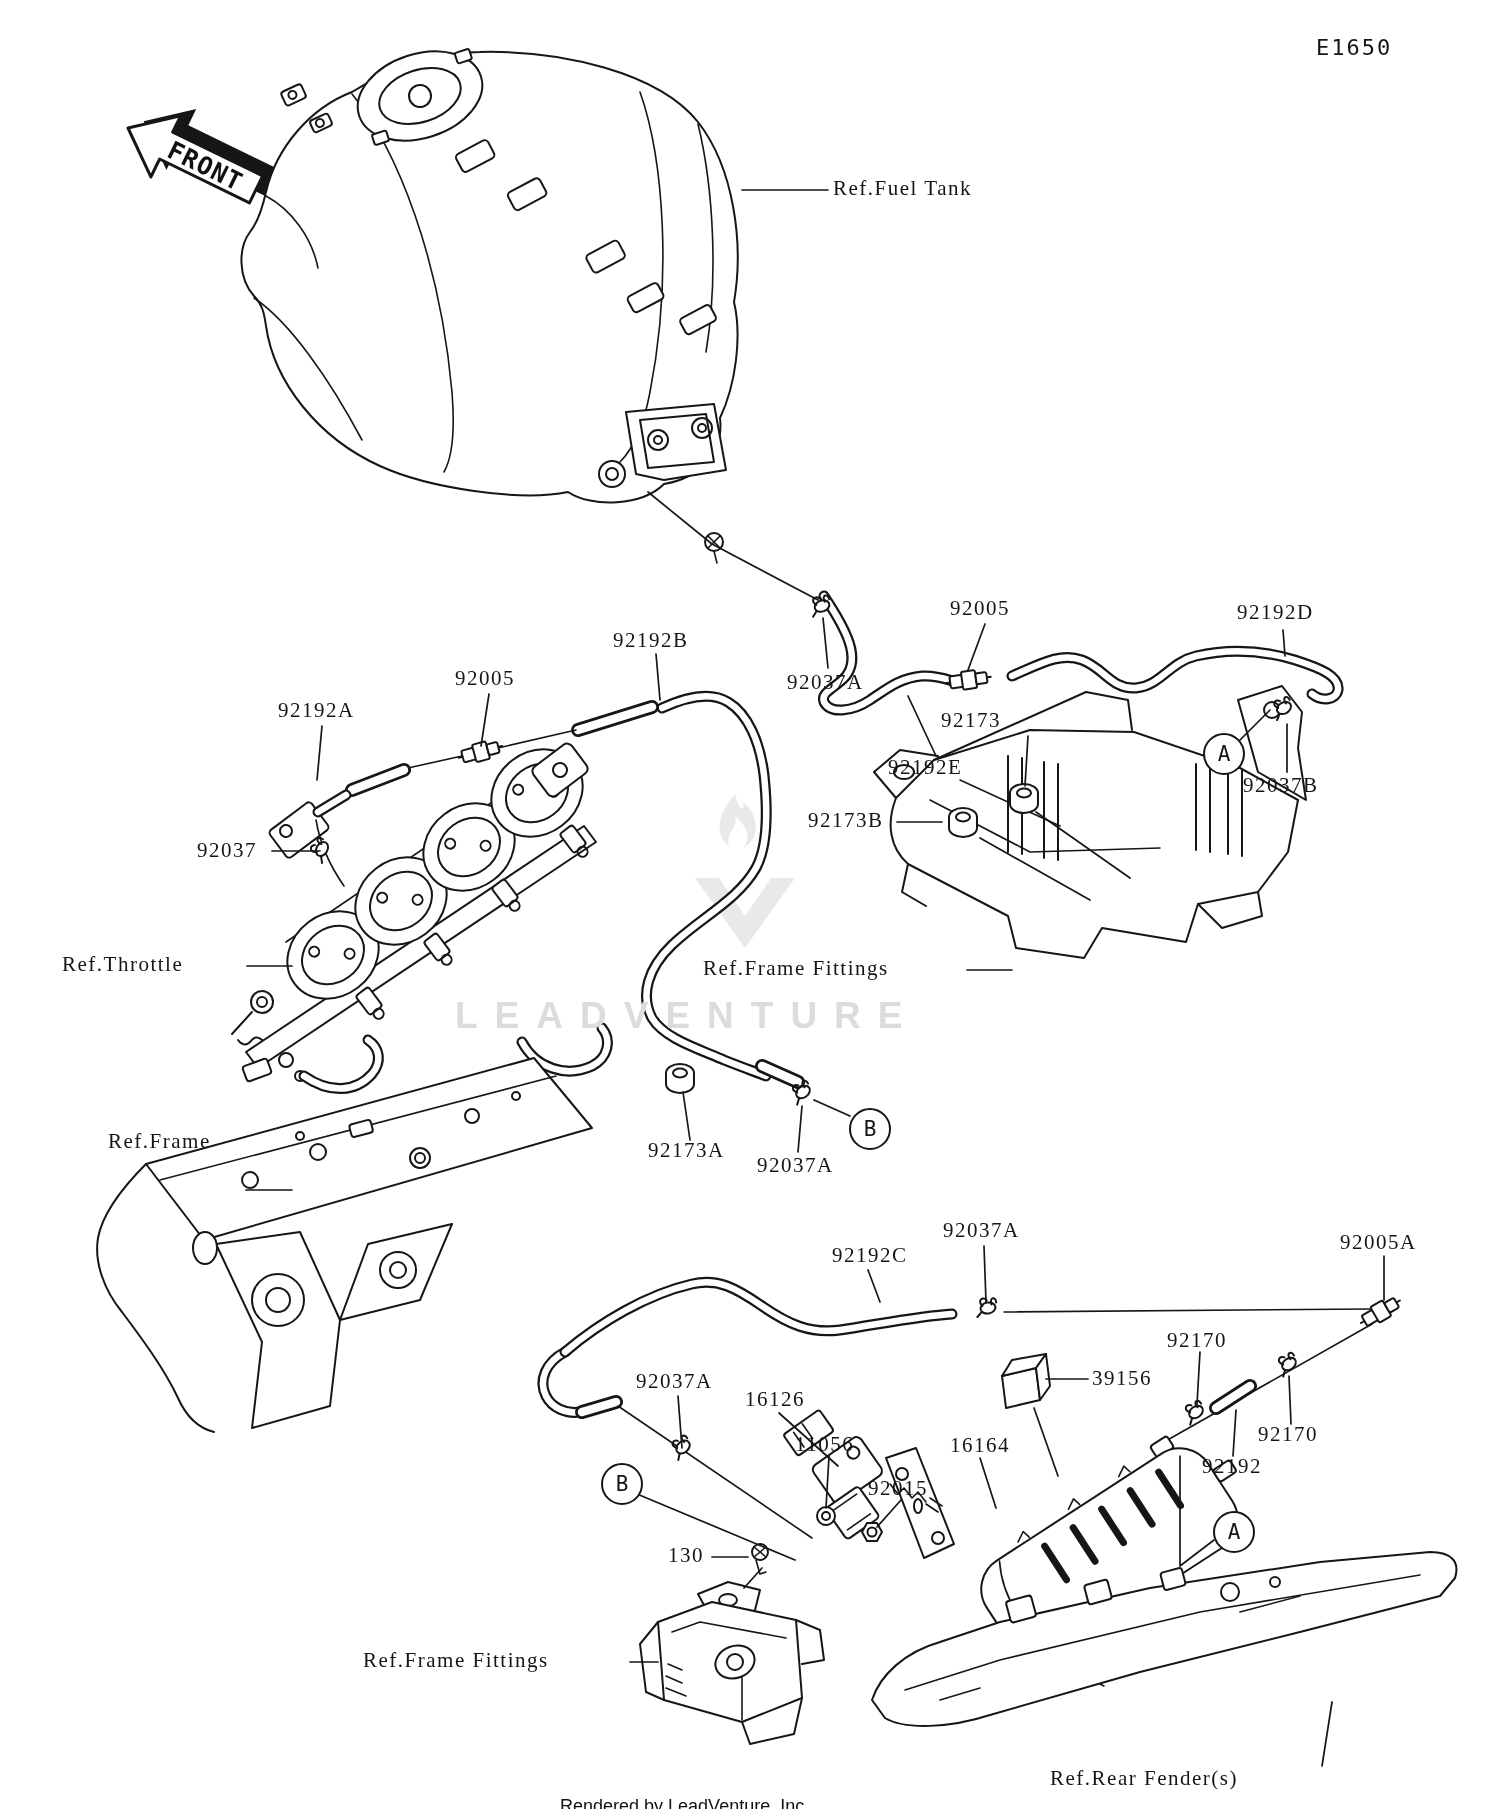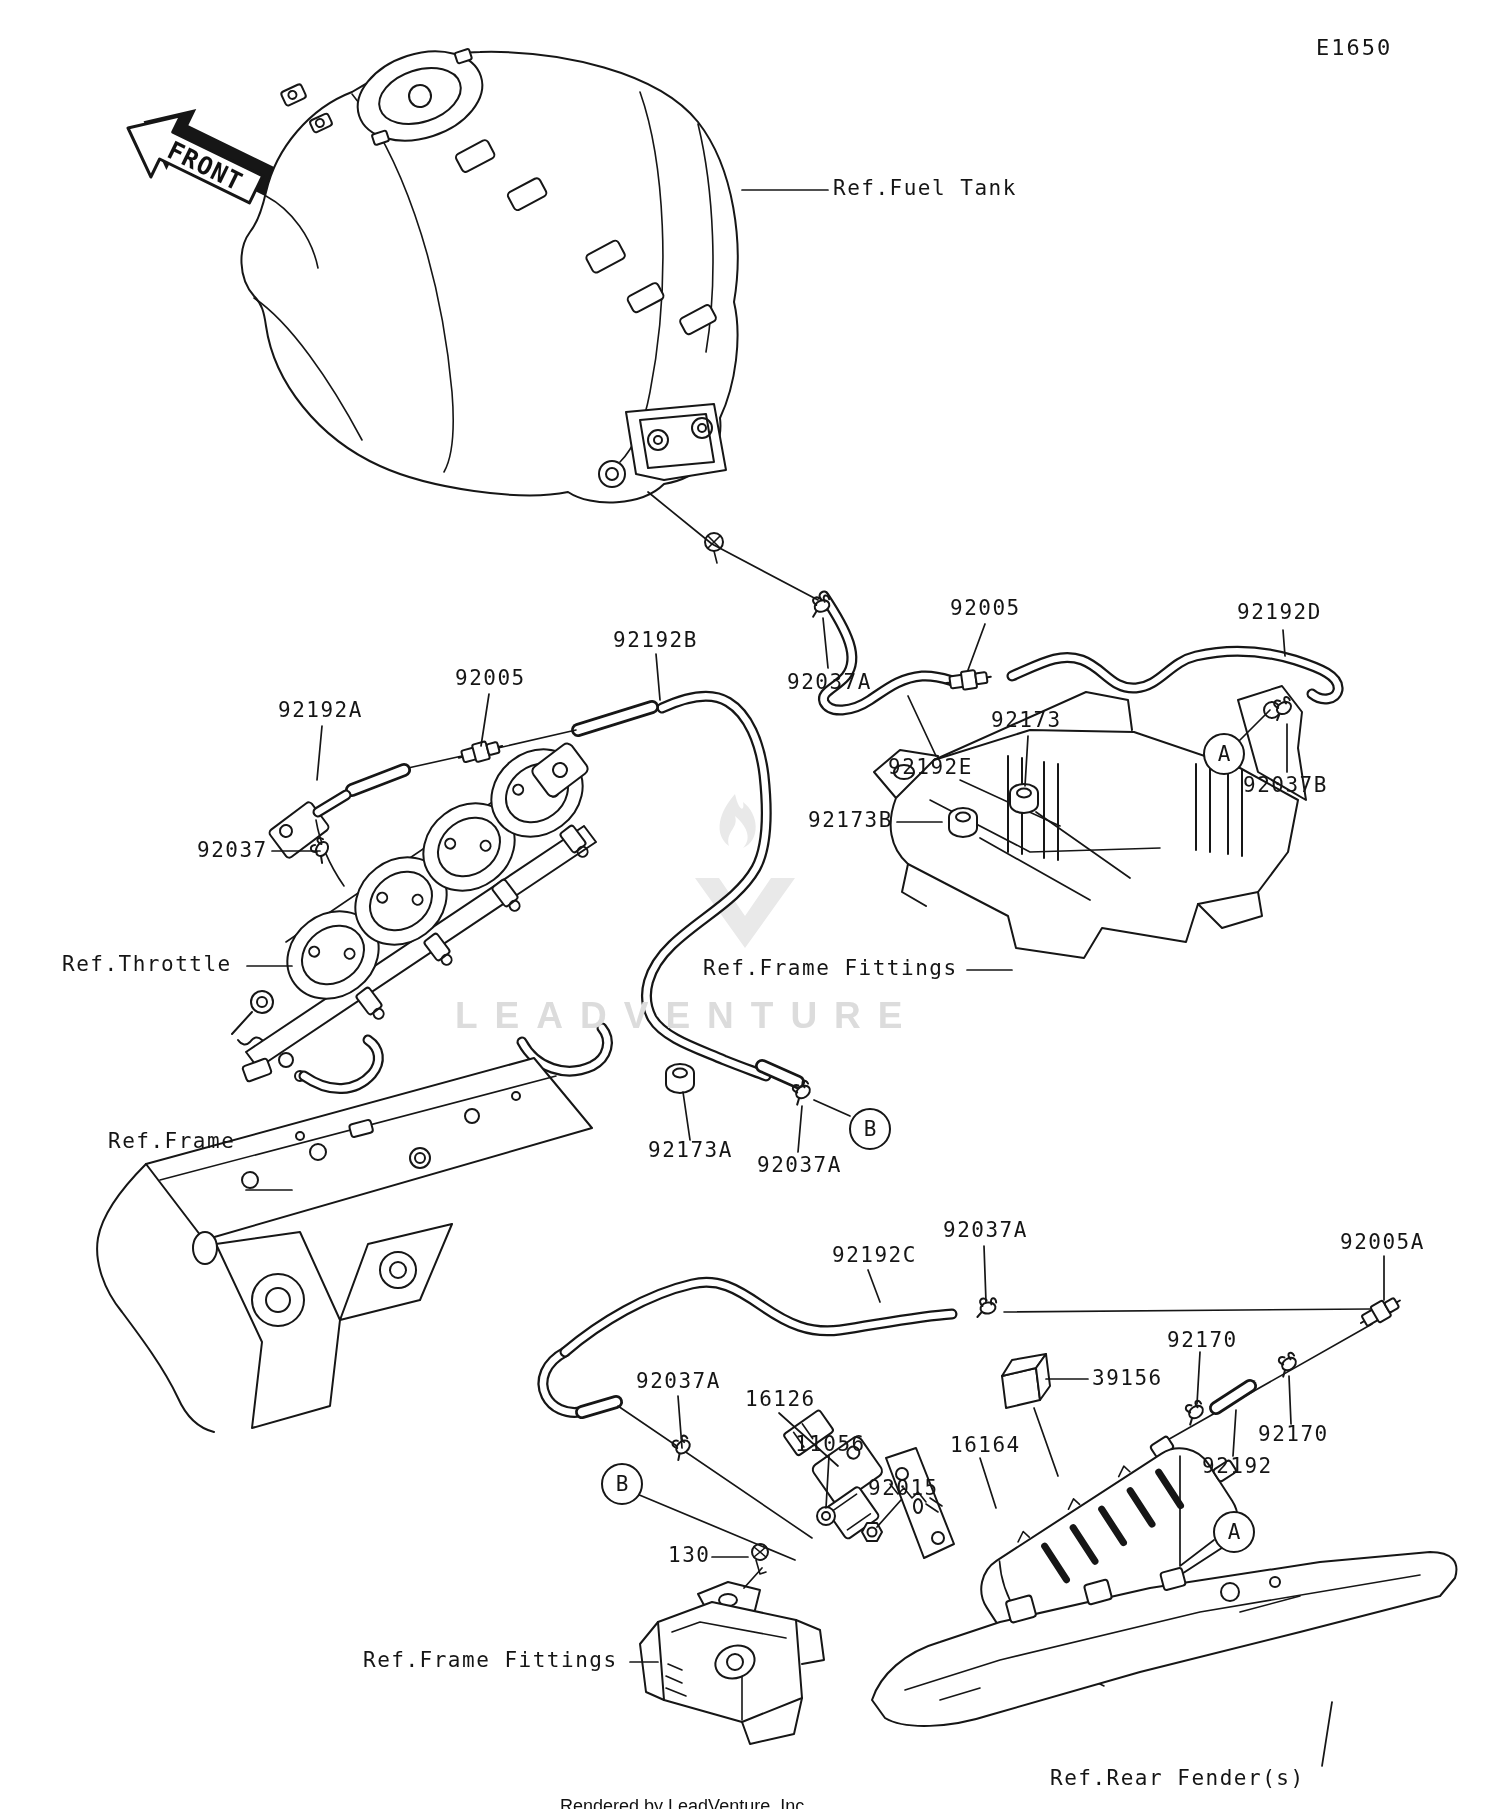--- a/index.html
+++ b/index.html
@@ -10,21 +10,21 @@
   svg.art .wf{fill:#ffffff;}
   svg.art .bk{fill:#161616;stroke:none;}
   svg.art .to{stroke-width:11;}
   svg.art .ti{stroke:#ffffff;stroke-width:6.5;}
   svg.art .tso{stroke-width:14;}
   svg.art .tsi{stroke:#ffffff;stroke-width:8.5;}
   svg.art .ld{stroke-width:1.7;}
   svg.art .thin{stroke-width:1.6;}
   svg.art .wm{fill:#e9e9e9;stroke:none;}
   .plabel{position:absolute;font-size:21px;letter-spacing:1.5px;white-space:nowrap;
-          line-height:1;color:#151515;}
+          line-height:1;color:#151515;font-family:Liberation Serif, serif;}
   .code{position:absolute;left:1316px;top:35px;font-size:22px;letter-spacing:2px;}
   .callout{position:absolute;width:38px;height:38px;border:2.3px solid #161616;border-radius:50%;
            display:flex;align-items:center;justify-content:center;font-size:21px;background:#fff;}
   .watermark{position:absolute;left:455px;top:995px;font-family:"Liberation Sans",sans-serif;
              font-weight:bold;font-size:37px;letter-spacing:17px;color:#dcdcdc;white-space:nowrap;}
   .footer{position:absolute;left:560px;top:1774px;font-family:"Liberation Sans",sans-serif;
           font-size:18px;color:#111;white-space:nowrap;margin-top:22px;}
   .front-text{font-family:"DejaVu Sans Mono",monospace;font-weight:bold;font-size:25px;
               letter-spacing:1px;fill:#111;stroke:none;}
 </style>
@@ -357,21 +357,21 @@
   <div class="watermark">LEADVENTURE</div>
   <div class="footer">Rendered by LeadVenture, Inc.</div>
 
   <div id="labels">
       <div class="plabel" style="left: 833px; top: 178px;">Ref.Fuel Tank</div>
       <div class="plabel" style="left: 613px; top: 630px;">92192B</div>
       <div class="plabel" style="left: 950px; top: 598px;">92005</div>
       <div class="plabel" style="left: 1237px; top: 602px;">92192D</div>
       <div class="plabel" style="left: 787px; top: 672px;">92037A</div>
       <div class="plabel" style="left: 888px; top: 757px;">92192E</div>
-      <div class="plabel" style="left: 991px; top: 710px; text-align: right;">92173</div>
+      <div class="plabel" style="left: 941px; top: 710px; text-align: right;">92173</div>
       <div class="plabel" style="left: 1243px; top: 775px;">92037B</div>
       <div class="plabel" style="left: 808px; top: 810px;">92173B</div>
       <div class="plabel" style="left: 455px; top: 668px;">92005</div>
       <div class="plabel" style="left: 278px; top: 700px;">92192A</div>
       <div class="plabel" style="left: 197px; top: 840px;">92037</div>
       <div class="plabel" style="left: 62px; top: 954px;">Ref.Throttle</div>
       <div class="plabel" style="left: 703px; top: 958px;">Ref.Frame Fittings</div>
       <div class="plabel" style="left: 648px; top: 1140px;">92173A</div>
       <div class="plabel" style="left: 757px; top: 1155px;">92037A</div>
       <div class="plabel" style="left: 108px; top: 1131px;">Ref.Frame</div>

